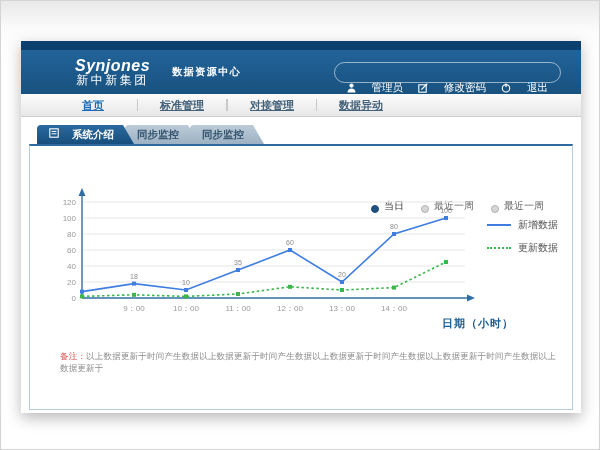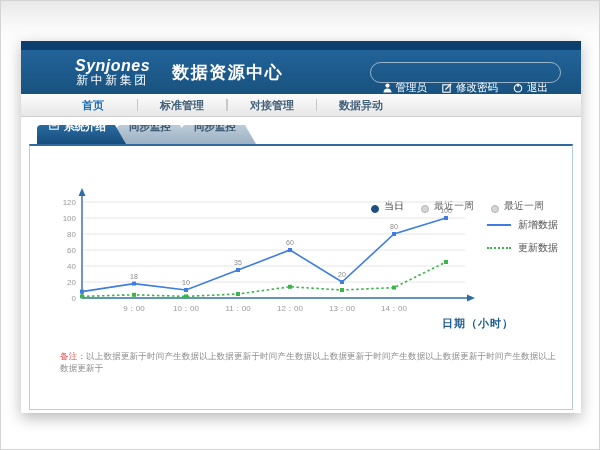--- a/index.html
+++ b/index.html
@@ -10,42 +10,42 @@
   .app { position:absolute; left:20px; top:40px; width:560px; height:372px;
          background:#fff; box-shadow:0 5px 14px rgba(0,0,0,0.28); }
 
   
   .hdr-strip { height:9px; background:#0c3f6d; }
   .hdr { height:44px; background:linear-gradient(180deg,#226399,#18527f);
          display:flex; align-items:center; color:#fff;padding-left:22px; }
   .logo { margin-left:32px; text-align:center; line-height:1.1; }
   .logo1 { font-style:italic; font-weight:bold; font-size:16px; letter-spacing:0.5px; }
   .logo2 { font-size:12px; font-weight:normal; letter-spacing:2.5px; }
-  .app-title { margin-left:22px; font-size:17px; font-weight:600; letter-spacing:1.5px; }
+  .app-title { margin-left:22px; font-size:10px; font-weight:600; letter-spacing:1.5px; }
   .user-pill { margin-left:auto; margin-right:20px; height:21px;
                border:1px solid rgba(255,255,255,0.55); border-radius:11px;
                display:flex; align-items:center; gap:15px; padding:0 12px; font-size:10.5px; }
-  .user-item { display:flex; align-items:center; gap:4px; cursor:pointer; white-space:nowrap;margin-top:32px; }
+  .user-item { display:flex; align-items:center; gap:16px; cursor:pointer; white-space:nowrap;margin-top:32px; }
   .user-item svg { display:block; }
 
   
   .nav { height:23px; background:linear-gradient(180deg,#fcfcfc,#e7e7e7);
          border-bottom:1px solid #cfcfcf; display:flex; align-items:center; padding-left:28px; }
   .nav-item { width:88px; text-align:center; font-size:11px; font-weight:bold;
-              color:#44617a; cursor:pointer; }
+              color:#44617a; cursor:pointer;text-decoration:underline; }
   .nav-item.active { color:#1d6db3; }
   .nav-sep { width:1px; height:12px; background:#c9c9c9; }
 
   
   .content { position:absolute; top:76px; left:0; right:0; bottom:0; background:#fff; }
   .tabs { position:absolute; left:16px; top:8px; display:flex; height:19px; z-index:3; }
   .tab { height:19px; line-height:19px; font-size:10.5px; font-weight:bold;
          padding:0 20px 16px 12px; margin-right:-9px; cursor:pointer;
          clip-path:polygon(0 0, calc(100% - 11px) 0, 100% 100%, 0 100%);
-         border-top-left-radius:4px; display:flex; align-items:center; gap:5px;
+         border-top-left-radius:4px; display:flex; gap:13px;
          background:linear-gradient(180deg,#bccbd8,#9cb1c3); color:#33536d; }
   .tab.active { background:linear-gradient(180deg,#2a6a9f,#174e7d); color:#fff; z-index:4; }
   .panel { position:absolute; left:8px; right:8px; top:27px; bottom:3px; background:#fff;
            border:1px solid #b6cce0; border-top:2px solid #2e6a9e; }
 
   
   .radios { position:absolute; top:9px; right:28px; display:flex; gap:17px;
             align-items:center; font-size:10px; color:#666; }
   .radio-opt { display:flex; align-items:flex-end; gap:5px; cursor:pointer;margin-top:44px; }
   .radio-dot { width:8px; height:8px; border-radius:50%; background:#d6d6d6;

